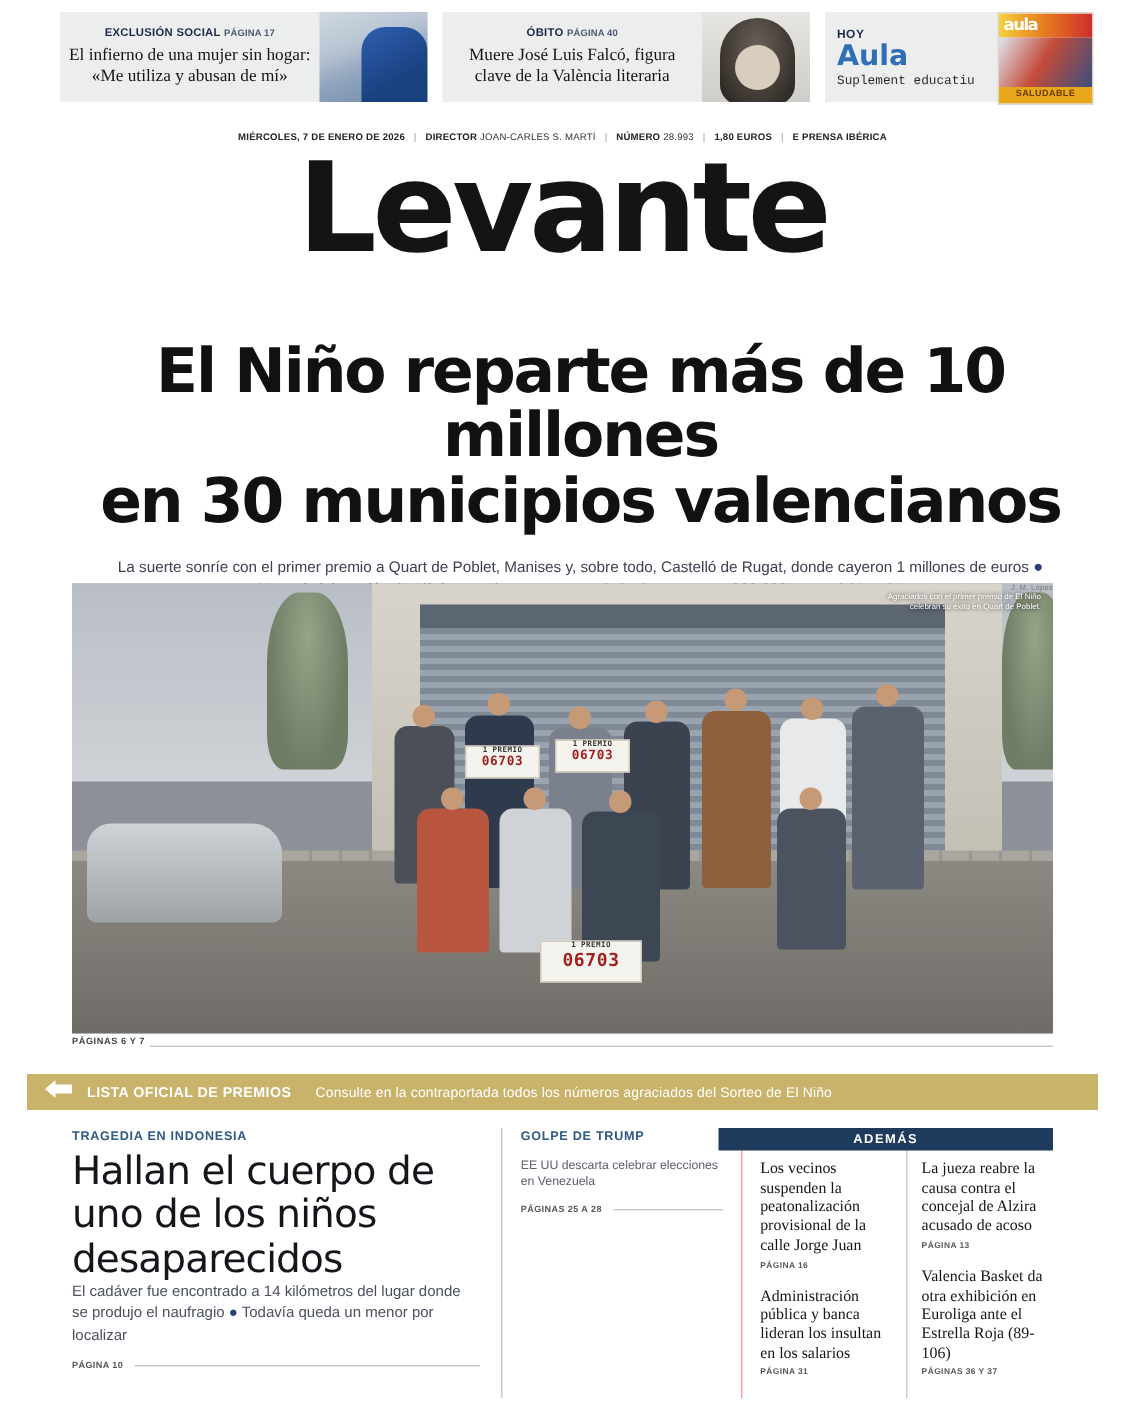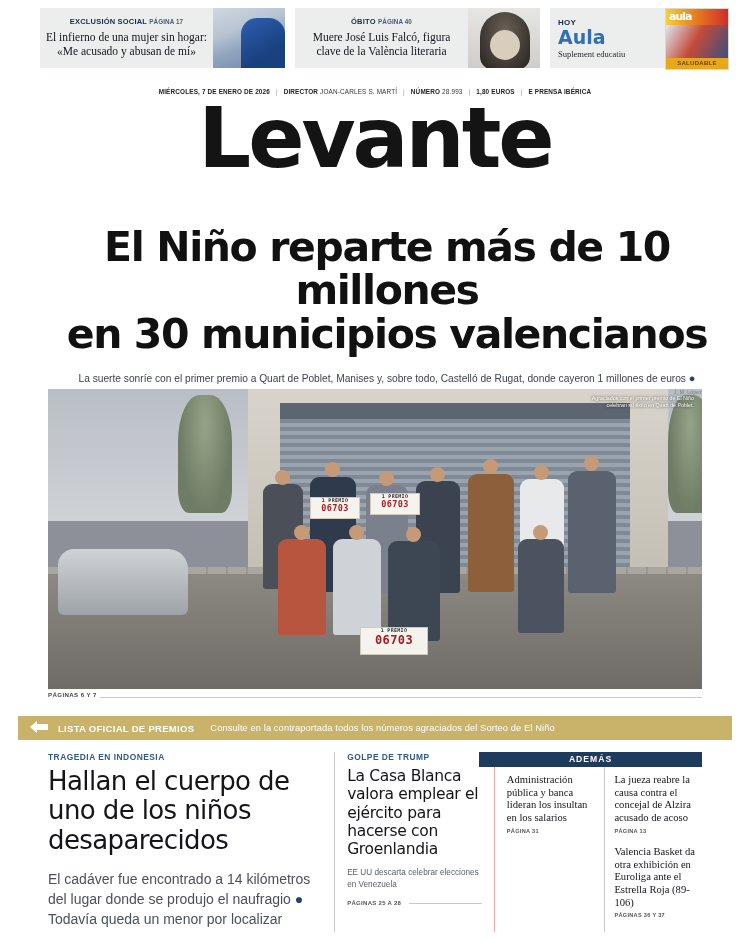--- a/index.html
+++ b/index.html
@@ -25,21 +25,21 @@
   .ph-port:after{content:"";position:absolute;left:12px;top:4px;width:50px;height:58px;border-radius:26px 26px 14px 14px;background:radial-gradient(ellipse at 50% 35%,#6b6259 0%,#3b352f 70%,#221f1b 100%);}
   .ph-port:before{content:"";position:absolute;left:22px;top:22px;width:30px;height:30px;border-radius:50%;background:#d9cdbd;z-index:2;}
   .aula-cover{width:62px;background:#f2e9db;position:relative;overflow:hidden;flex:none;border:1px solid #ddd7cc;}
   .aula-top{position:absolute;left:0;top:0;width:100%;height:16px;background:linear-gradient(90deg,#f4d03f,#e8821e 45%,#cf2d2d);}
   .aula-word{position:absolute;left:3px;top:1px;font-size:11px;font-weight:700;color:#fff;font-family:"DejaVu Sans",sans-serif;letter-spacing:-1px;}
   .aula-mid{position:absolute;left:0;top:16px;width:100%;height:40px;background:linear-gradient(120deg,#dfe6ef 0%,#c44b3a 45%,#2d4f84 100%);}
   .aula-bot{position:absolute;left:0;bottom:0;width:100%;height:11px;background:#e7a81c;color:#6b3c00;font-size:6px;font-weight:700;text-align:center;line-height:11px;letter-spacing:.3px;}
   .hoy-block{display:flex;flex-direction:column;justify-content:center;padding-left:8px;}
   .hoy-label{font-size:8px;font-weight:700;color:#1b2a4a;letter-spacing:.3px;}
   .hoy-name{font-size:19px;font-weight:700;color:#2f6fb5;line-height:1;margin:1px 0 2px;font-family:"DejaVu Sans",sans-serif;}
-  .hoy-sub{font-size:8.5px;color:#2a2a30;font-family:Liberation Serif, serif;}
+  .hoy-sub{font-size:8.5px;color:#2a2a30;font-family:Liberation Mono, monospace;}
 
   
   .dateline{position:absolute;left:0;top:88px;width:750px;text-align:center;font-size:6.4px;color:#222;letter-spacing:.15px;}
   .dateline .b{font-weight:700;}
   .dateline .sep{color:#999;padding:0 4px;}
   .dateline .lt{font-weight:400;color:#333;}
 
   
   .masthead{position:absolute;left:0;top:100px;width:750px;text-align:center;}
   .masthead h1{margin:0;font-family:"DejaVu Sans",sans-serif;font-weight:700;font-size:83px;letter-spacing:-3px;color:#141414;line-height:.95;}
@@ -79,21 +79,21 @@
   .goldbar .l1{font-size:9.5px;font-weight:700;letter-spacing:.3px;}
   .goldbar .l2{font-size:9.3px;margin-left:16px;letter-spacing:.1px;}
 
   
   .bottom{position:absolute;left:48px;top:752px;width:654px;height:180px;display:flex;}
   .col-a{width:283px;padding-right:14px;border-right:1px solid #c9c9c9;}
   .col-b{width:140px;padding:0 12px;border-right:1px solid #fca5a5;}
   .col-c{width:203px;padding-left:12px;display:flex;}
   .sec-kicker{font-size:8.4px;font-weight:700;color:#2f5a86;letter-spacing:.5px;text-transform:uppercase;margin-bottom:5px;}
   .hl-a{font-size:26px;line-height:1.13;font-weight:400;color:#14141a;letter-spacing:-.6px;font-family:"DejaVu Sans",sans-serif;margin:0;}
-  .sub-a{margin-top:15px;font-size:14px;line-height:1.42;color:#4a505c;}
+  .sub-a{margin-top:0;font-size:10px;line-height:1.42;color:#4a505c;}
   .sub-a .bull{color:#24417a;}
   .pgref{margin-top:10px;font-size:6px;font-weight:700;color:#555;letter-spacing:.3px;display:flex;align-items:center;}
   .pgref .rule{flex:1;height:1px;background:#c9c9c9;margin-left:8px;}
   .hl-b{font-size:15.5px;line-height:1.18;font-weight:400;color:#14141a;letter-spacing:-.3px;font-family:"DejaVu Sans",sans-serif;margin:0;}
   .sub-b{margin-top:9px;font-size:8.2px;line-height:1.4;color:#5a606c;}
   .ademas-head{position:absolute;left:479px;top:752px;width:223px;height:15px;background:#1e3a5c;color:#fff;font-size:8.6px;font-weight:700;letter-spacing:1px;text-align:center;line-height:15px;}
   .ad-col{width:50%;padding:0 8px 0 0;box-sizing:border-box;}
   .ad-col + .ad-col{padding:0 0 0 9px;border-left:1px solid #c9c9c9;}
   .ad-item{margin-bottom:12px;}
   .ad-item p{margin:0;font-family:"Liberation Serif",serif;font-size:10.6px;line-height:1.2;color:#14141a;}
@@ -107,21 +107,21 @@
   <div class="teaser-strip">
     <div class="pad"></div>
 
     <div class="teaser t1">
       <div class="teaser-txt">
         <div class="kicker">
           <span>EXCLUSIÓN SOCIAL</span>
           <span class="pg">PÁGINA 17</span>
         </div>
         <div class="teaser-head">El infierno de una mujer sin hogar:</div>
-        <div class="teaser-head">«Me acusado y abusan de mí»</div>
+        <div class="teaser-head">«Me utiliza y abusan de mí»</div>
       </div>
       <div class="teaser-photo ph-snow"></div>
     </div>
 
     <div class="teaser t2">
       <div class="teaser-txt">
         <div class="kicker">
           <span>ÓBITO</span>
           <span class="pg">PÁGINA 40</span>
         </div>
@@ -268,31 +268,34 @@
         <span>Todavía queda un menor por localizar</span>
       </div>
       <div class="pgref">
         <span>PÁGINA 10</span>
         <span class="rule"></span>
       </div>
     </div>
 
     <div class="col-b">
       <div class="sec-kicker">GOLPE DE TRUMP</div>
-      <h3 class="hl-b">La Casa Blanca valora emplear el ejército para hacerse con Groenlandia</h3>
       <div class="sub-b">EE UU descarta celebrar elecciones en Venezuela</div>
       <div class="pgref">
         <span>PÁGINAS 25 A 28</span>
         <span class="rule"></span>
       </div>
     </div>
 
     <div class="col-c">
       <div class="ad-col">
         <div style="height:22px;"></div>
+        <div class="ad-item">
+          <p>Los vecinos suspenden la peatonalización provisional de la calle Jorge Juan</p>
+          <div class="pg">PÁGINA 16</div>
+        </div>
         <div class="ad-item">
           <p>Administración pública y banca lideran los insultan en los salarios</p>
           <div class="pg">PÁGINA 31</div>
         </div>
       </div>
       <div class="ad-col">
         <div style="height:22px;"></div>
         <div class="ad-item">
           <p>La jueza reabre la causa contra el concejal de Alzira acusado de acoso</p>
           <div class="pg">PÁGINA 13</div>

